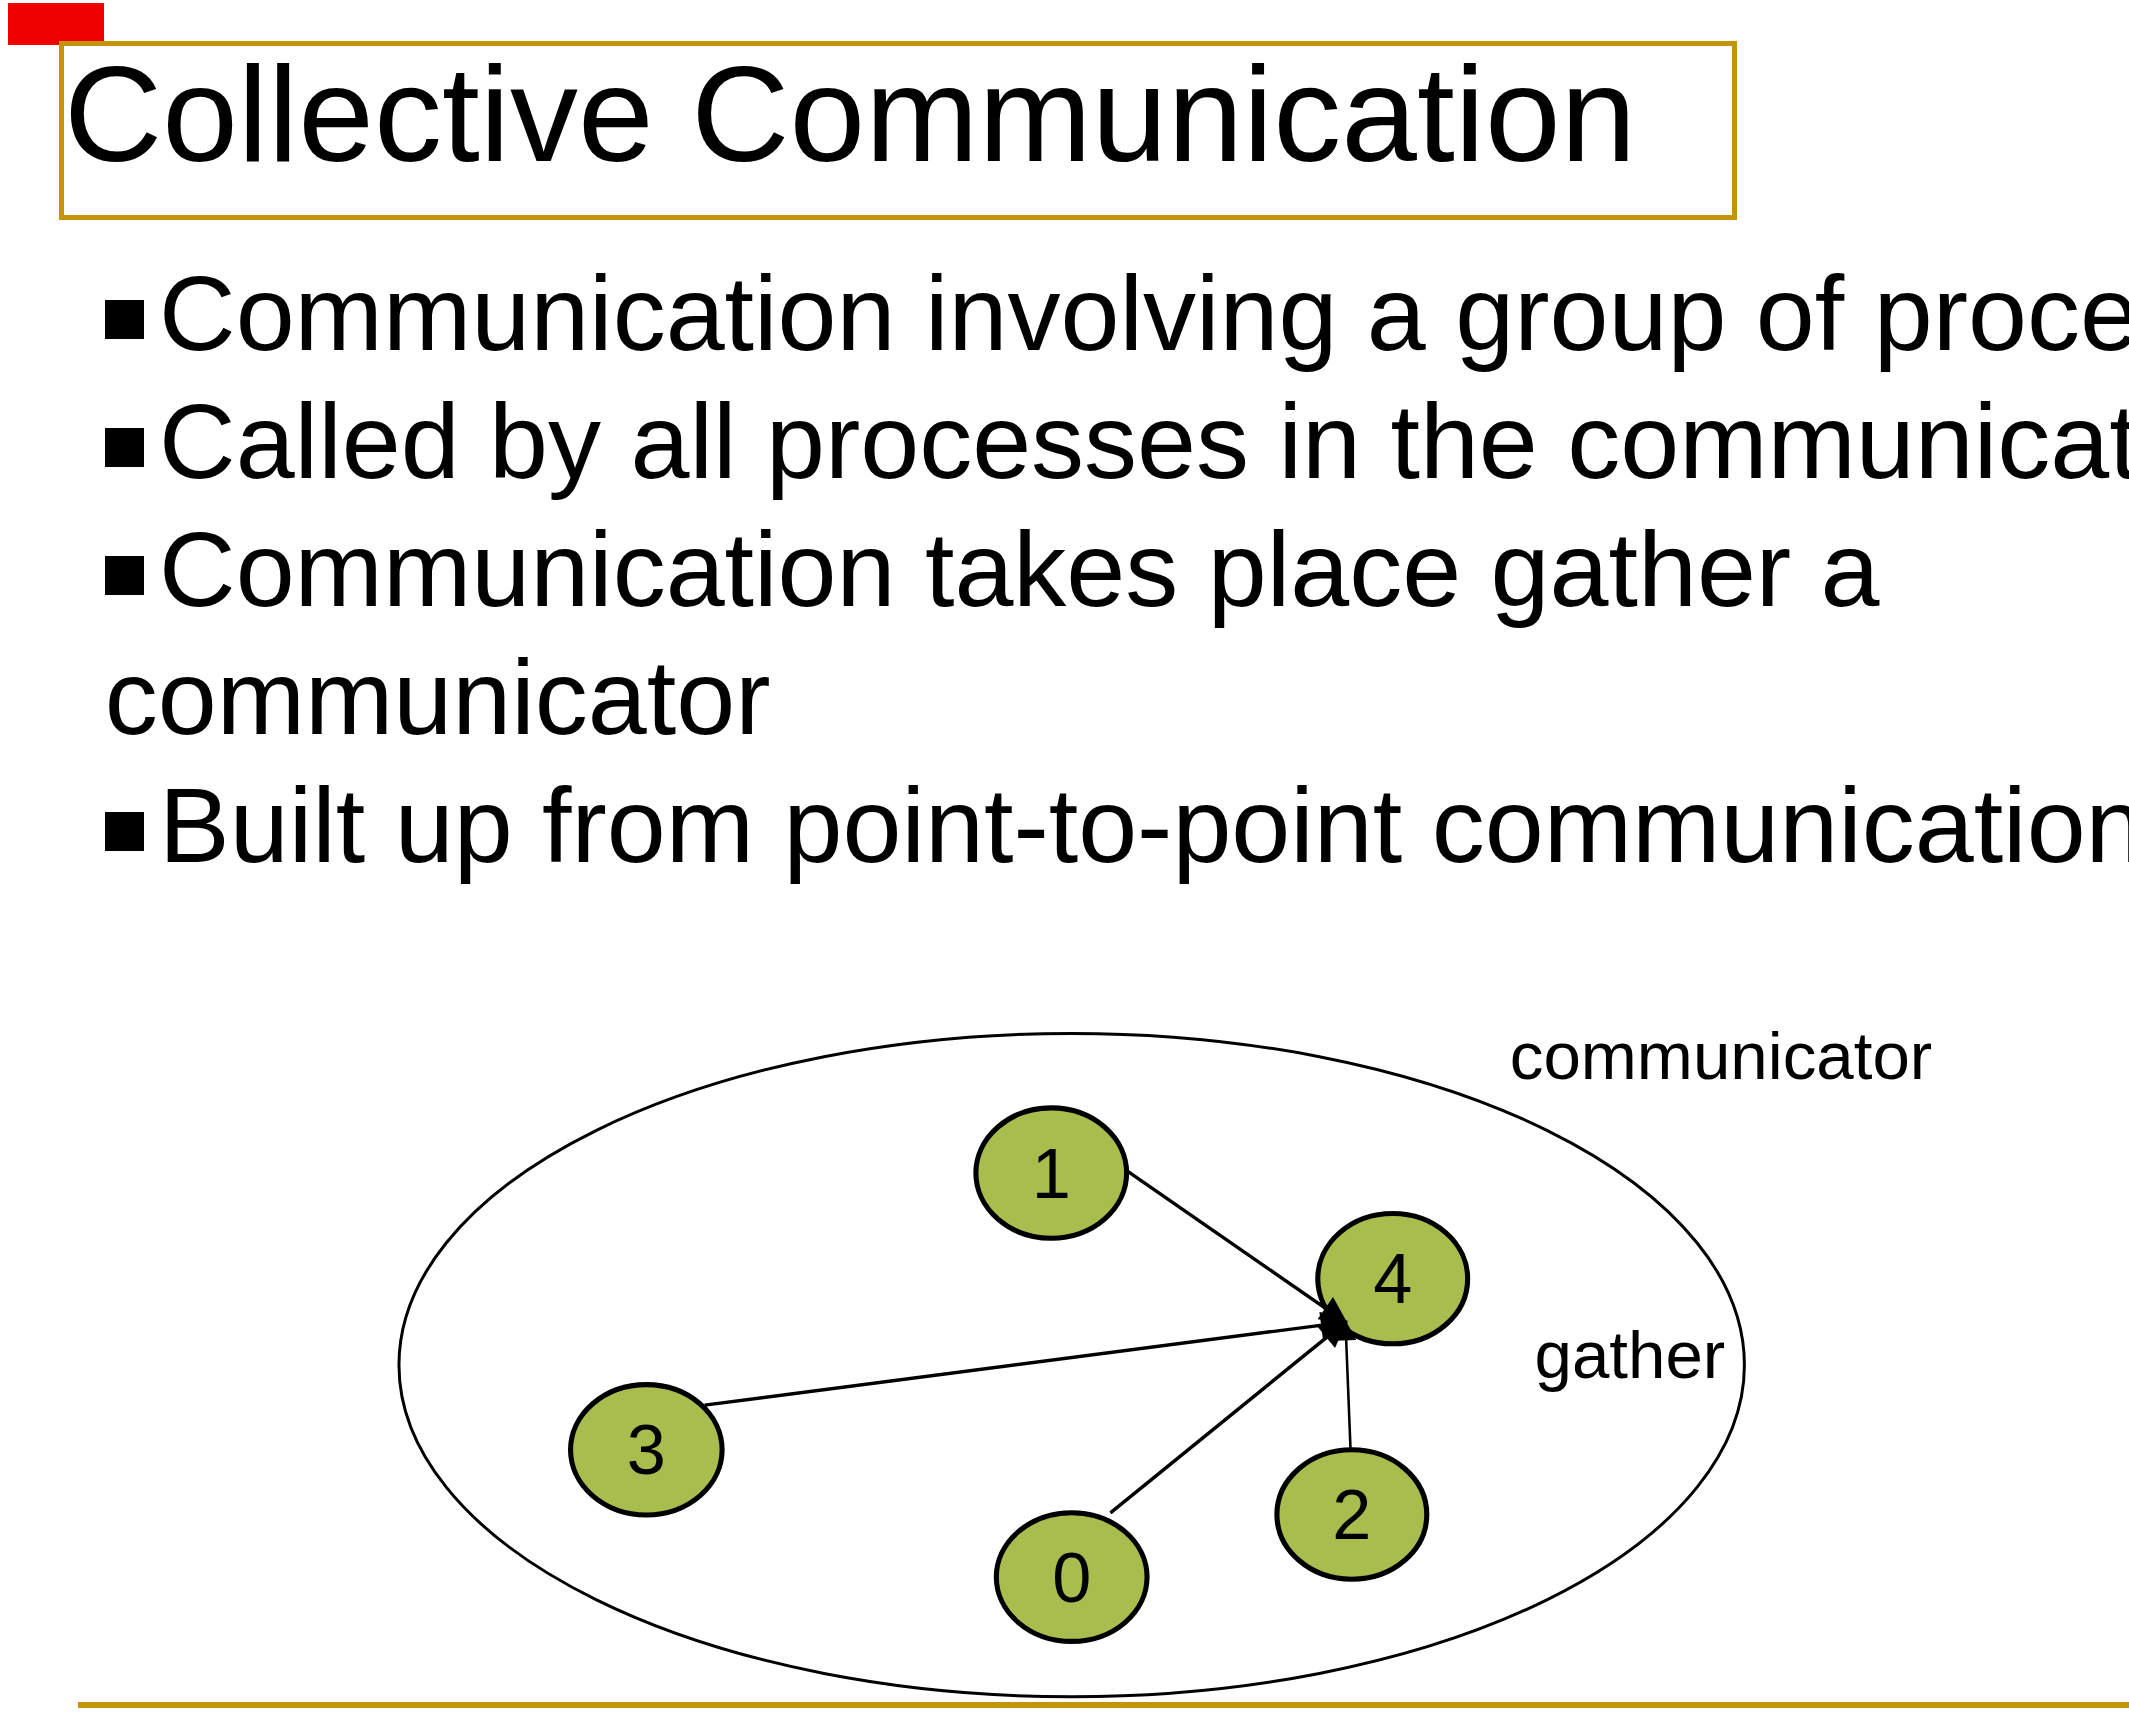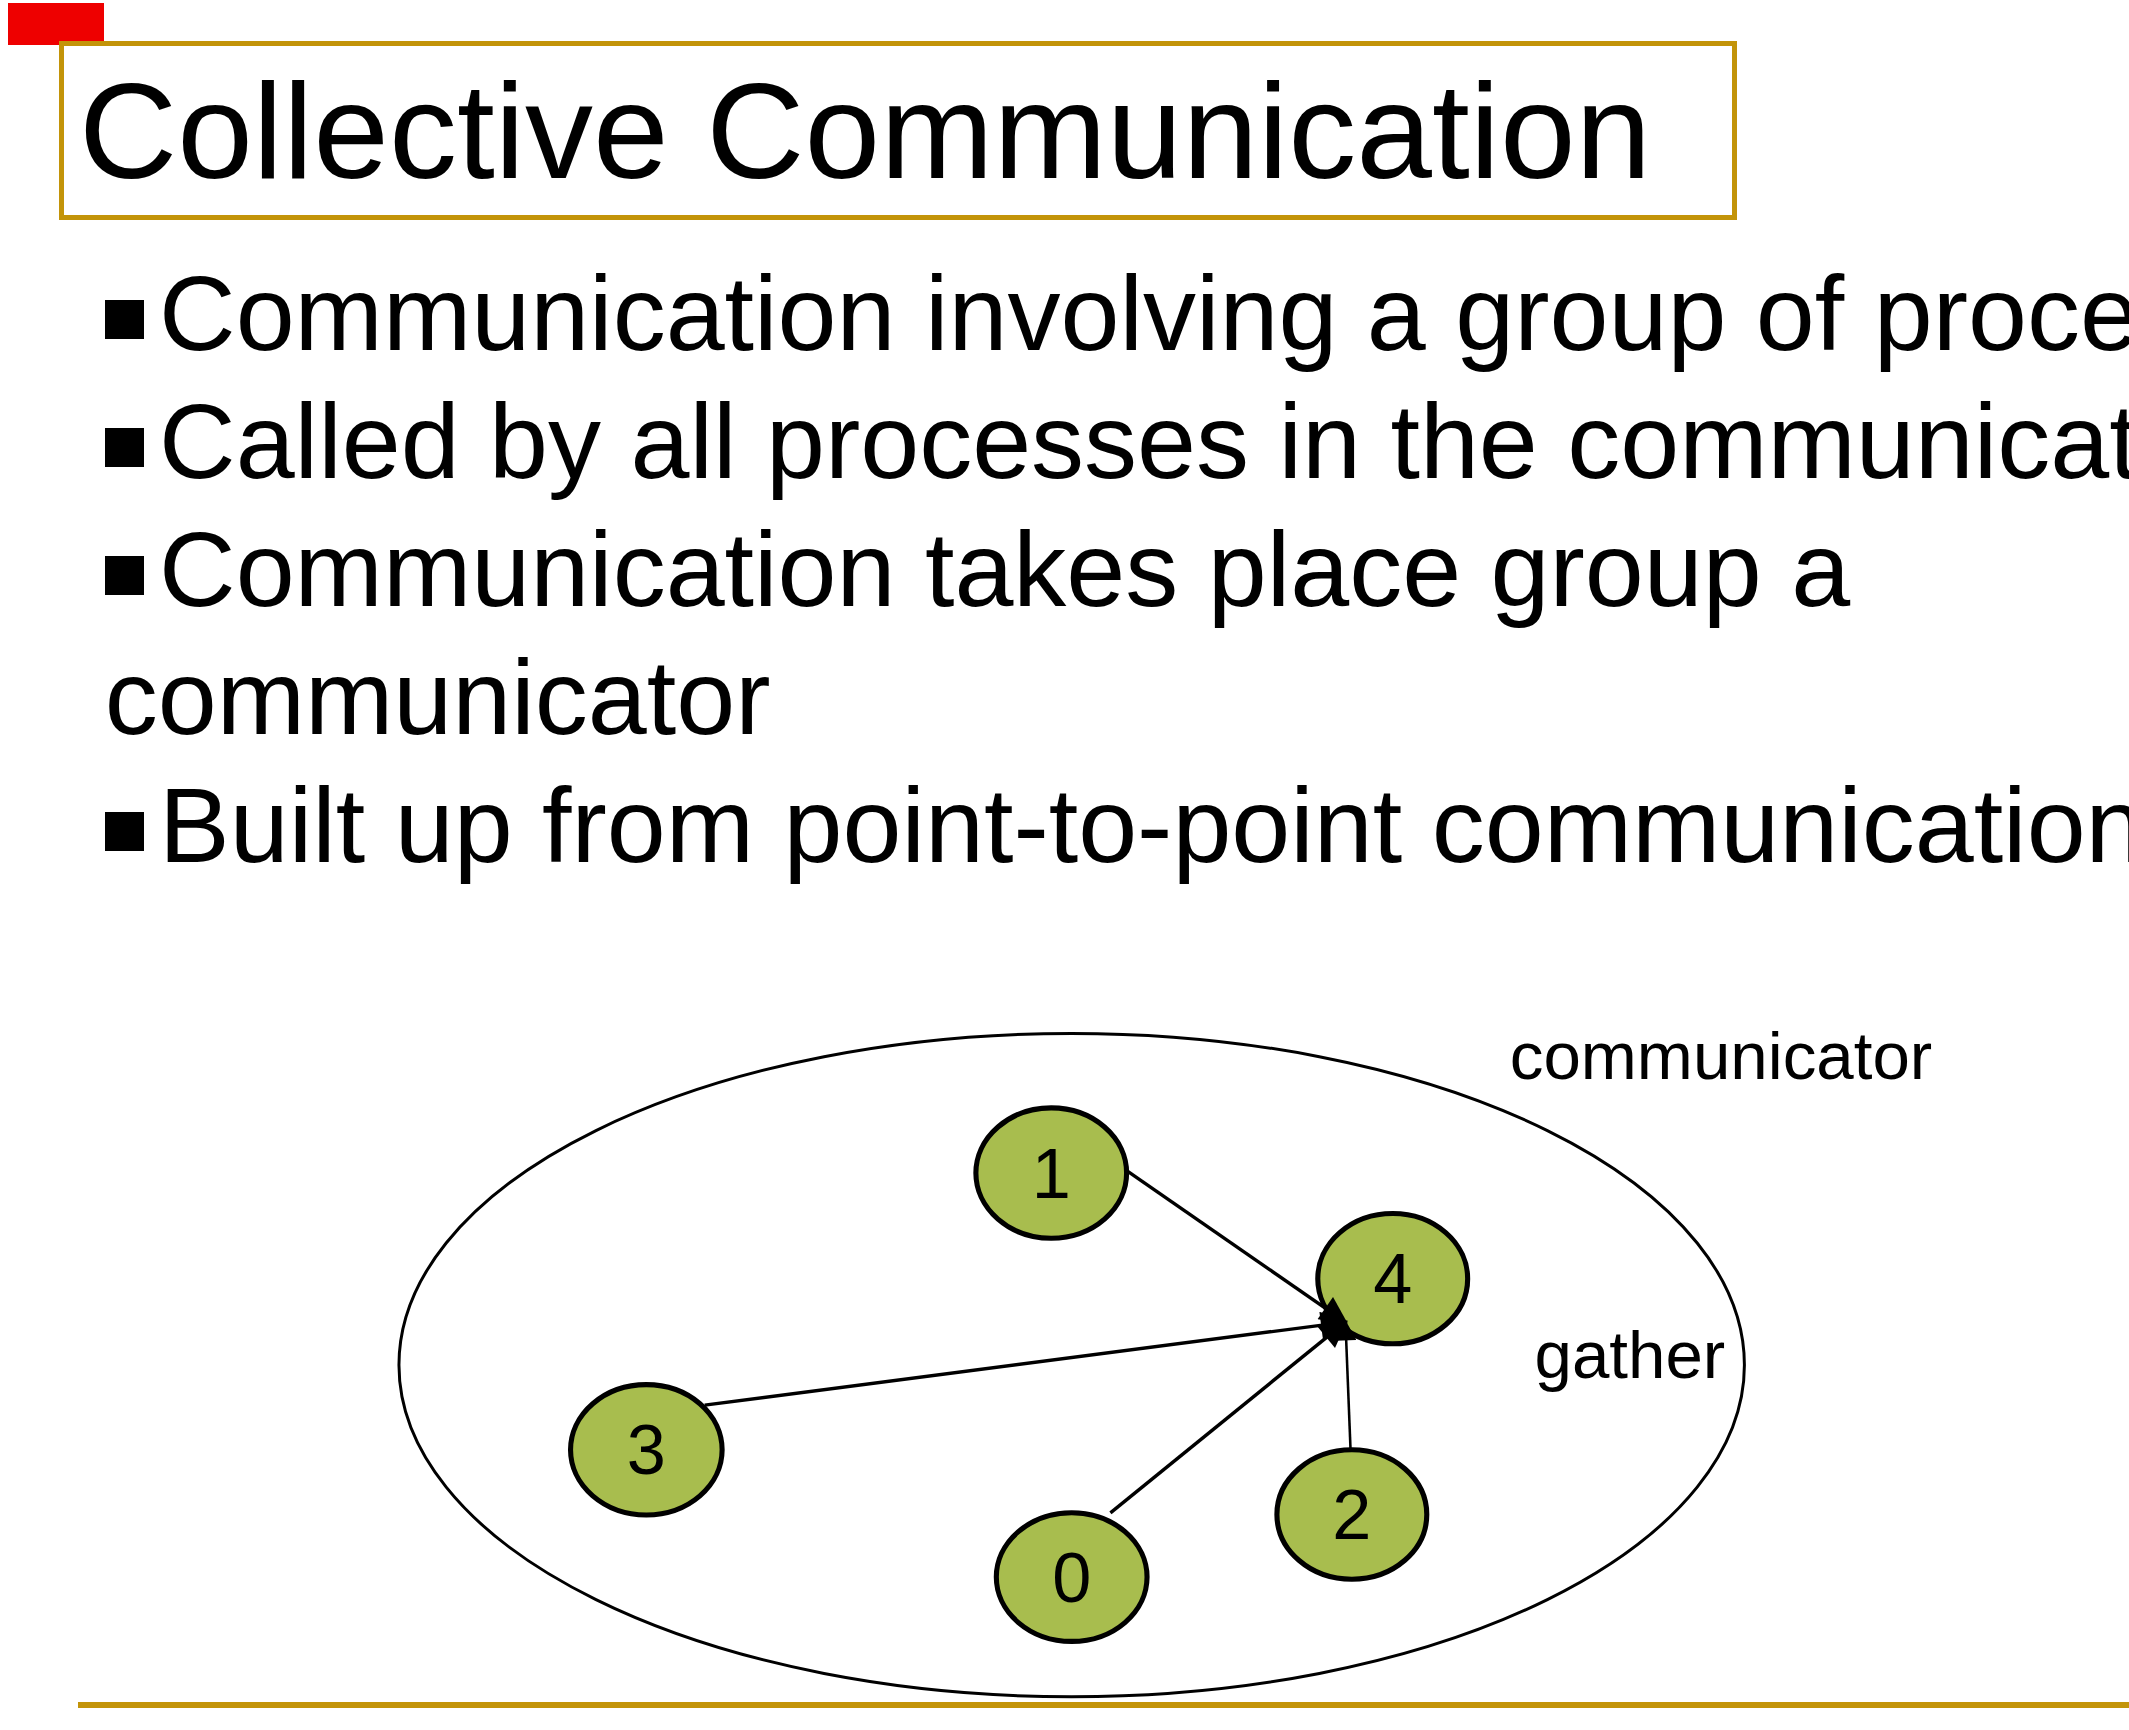--- a/index.html
+++ b/index.html
@@ -27,22 +27,21 @@
   .title-box {
     position: absolute;
     left: 59px;
     top: 41px;
     width: 1678px;
     height: 179px;
     box-sizing: border-box;
     border: 5.5px solid #c39409;
     background: #ffffff;
     display: flex;
-    align-items: center;
-    padding-left: 15px;
+    padding-left: 0;
   }
   .title-text {
     font-size: 136px;
     line-height: 1;
     white-space: nowrap;
     color: #000000;
   }
   .bullets {
     position: absolute;
     left: 98px;
@@ -105,21 +104,21 @@
 
   <div class="red-marker"></div>
 
   <div class="title-box">
     <span class="title-text">Collective Communication</span>
   </div>
 
   <div class="bullets">
     <div class="bullet"><span class="bullet-marker"></span><span>Communication involving a group of processes</span></div>
     <div class="bullet"><span class="bullet-marker"></span><span>Called by all processes in the communicator</span></div>
-    <div class="bullet"><span class="bullet-marker"></span><span>Communication takes place group a communicator</span></div>
+    <div class="bullet"><span class="bullet-marker"></span><span>Communication takes place gather a communicator</span></div>
     <div class="bullet"><span class="bullet-marker"></span><span>Built up from point-to-point communications</span></div>
   </div>
 
   <svg class="diagram" viewBox="0 0 5726 4063" aria-hidden="true">
     <defs>
       <marker id="arrowhead" viewBox="0 0 10 10" refX="9" refY="5" markerWidth="9" markerHeight="8" orient="auto" markerUnits="strokeWidth">
         <path d="M0,0 L10,5 L0,10 z" fill="#000000"></path>
       </marker>
     </defs>
 

